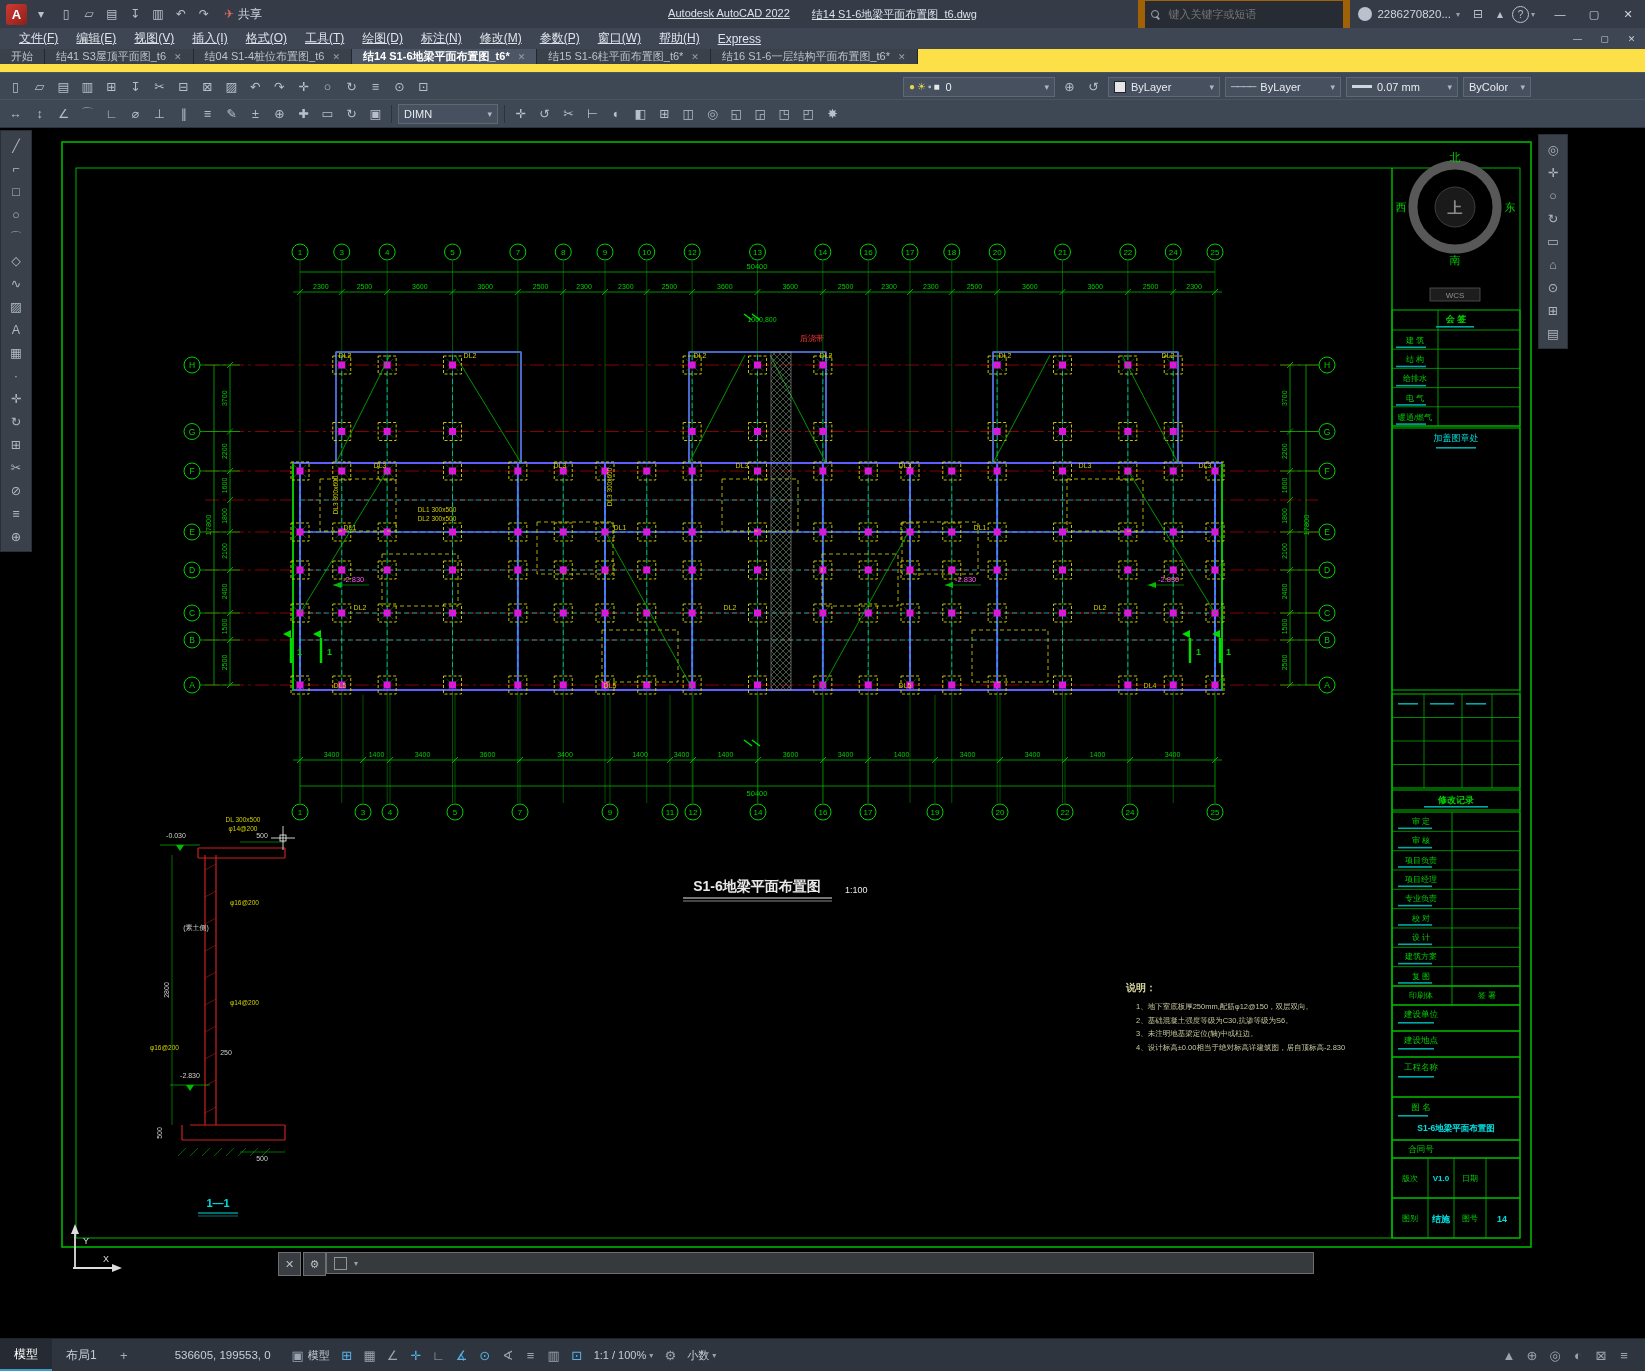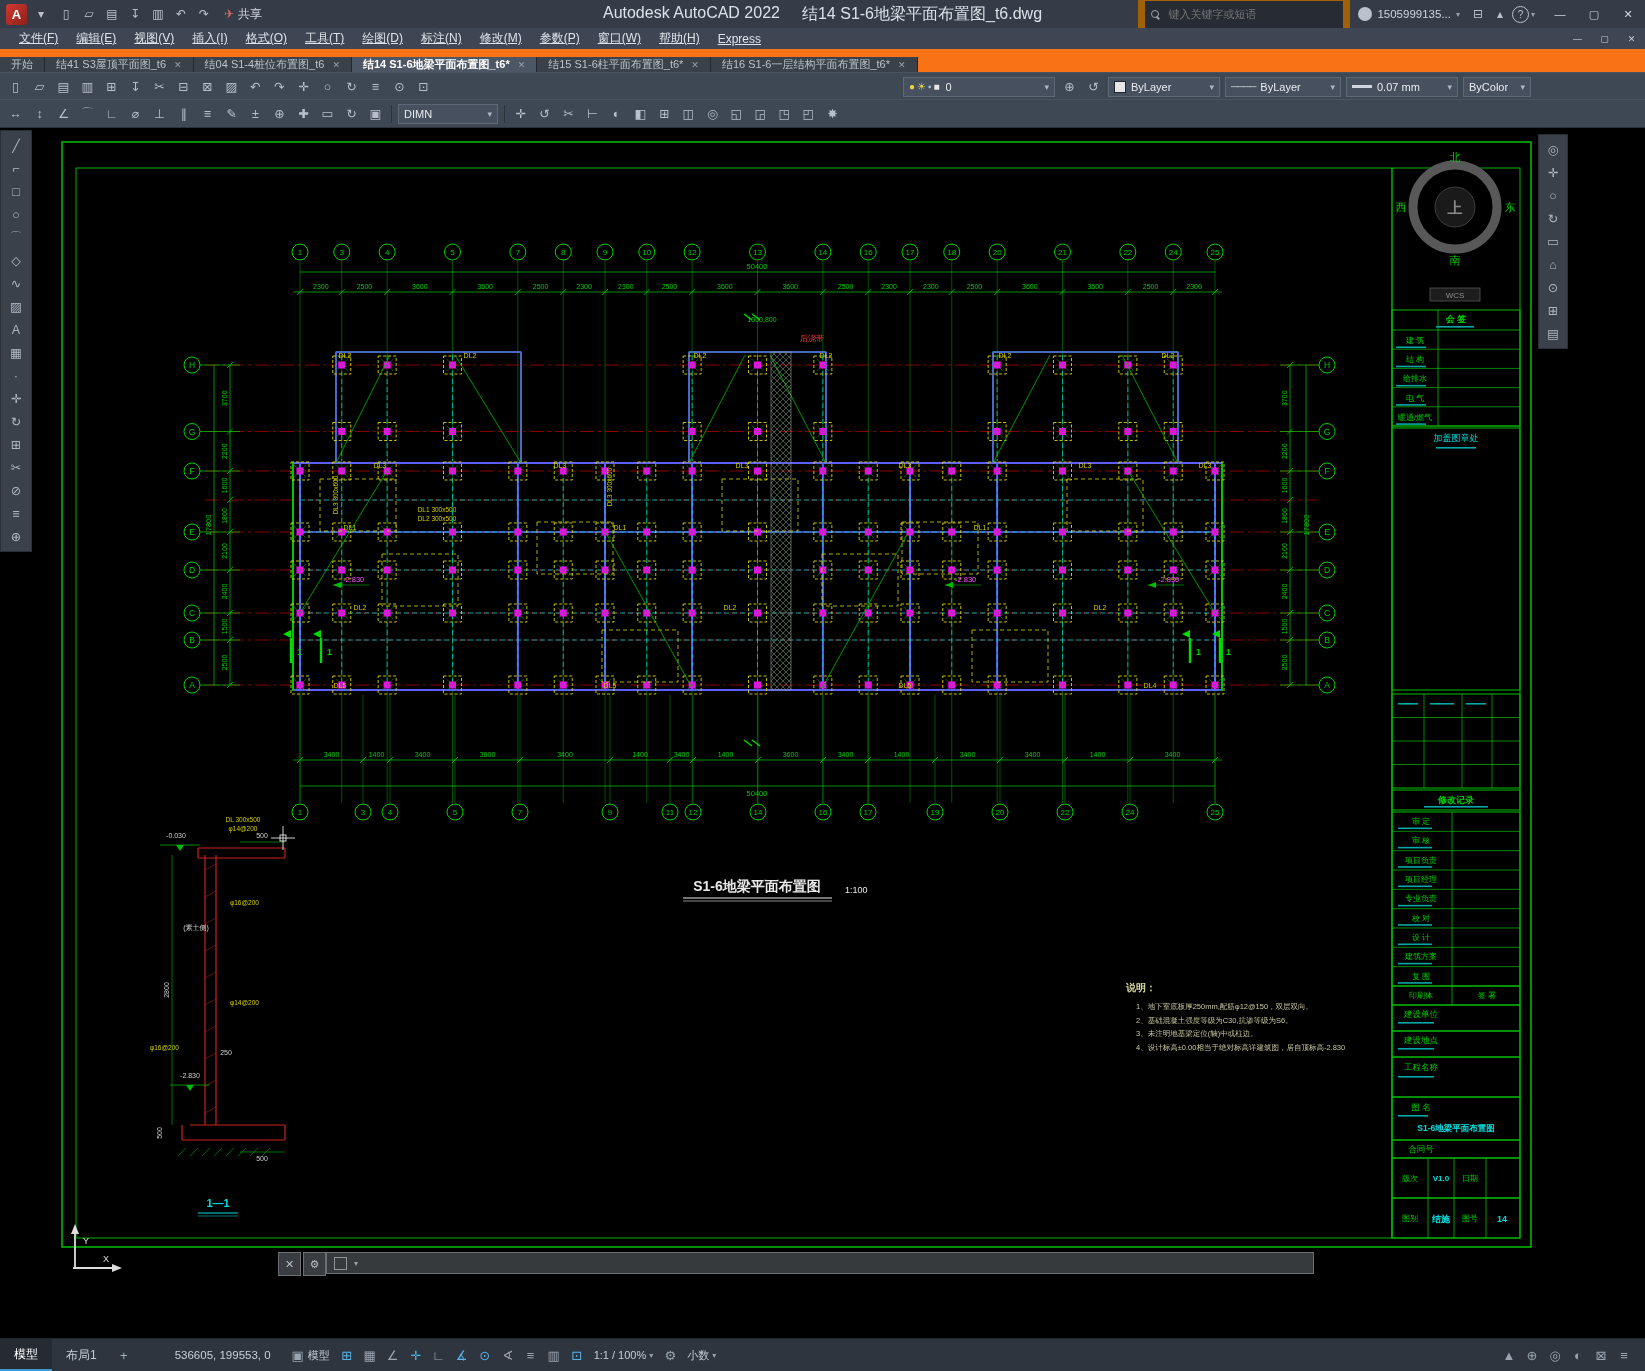--- a/index.html
+++ b/index.html
@@ -5,21 +5,21 @@
   html,body{margin:0;padding:0;background:#000;overflow:hidden;}
   body{font-family:"Liberation Sans","DejaVu Sans",sans-serif;}
   .app{position:relative;width:1645px;height:1371px;background:#000;overflow:hidden;}
 
   
   .titlebar{position:absolute;top:0;left:0;right:0;height:28px;background:#353c48;display:flex;align-items:center;gap:3px;padding-left:6px;color:#cfd6df;font-size:12px;z-index:30;}
   .app-logo{width:21px;height:21px;border-radius:3px;background:linear-gradient(135deg,#d03a32,#8e1f1a);color:#fff;font-weight:bold;font-size:13px;display:flex;align-items:center;justify-content:center;}
   .qat-icon{width:22px;height:20px;display:flex;align-items:center;justify-content:center;color:#b9c2cc;font-size:12px;}
   .share{display:flex;align-items:center;gap:4px;color:#cfd6df;margin-left:6px;}
   .share .g{color:#d9695f;font-size:12px;}
-  .tb-center{position:absolute;left:50%;transform:translateX(-50%);display:flex;gap:22px;white-space:nowrap;color:#dbe1e8;font-size:16px;}
+  .tb-center{position:absolute;left:50%;transform:translateX(-50%);display:flex;gap:22px;white-space:nowrap;color:#dbe1e8;font-size:11px;text-decoration:underline;}
   .tb-right{margin-left:auto;display:flex;align-items:center;gap:8px;height:100%;}
   .searchbox{display:flex;align-items:center;gap:6px;width:186px;height:19px;background:#272c34;border:7px solid #a16207;border-radius:2px;padding:4px 6px;}
   .searchbox input{flex:1;background:transparent;border:none;outline:none;color:#cfd6df;font-size:11px;}
   .mag{position:relative;width:9px;height:9px;flex:0 0 auto;}
   .mag::before{content:"";position:absolute;left:0;top:0;width:6px;height:6px;border:1.4px solid #9aa3ad;border-radius:50%;}
   .mag::after{content:"";position:absolute;right:0;bottom:0;width:4px;height:1.5px;background:#9aa3ad;transform:rotate(45deg);}
   .avatar{width:14px;height:14px;border-radius:50%;background:#b9c2cc;}
   .acct{display:flex;align-items:center;gap:5px;font-size:11.5px;color:#cfd6df;}
   .tb-misc{display:flex;align-items:center;gap:2px;}
   .misc-icon{width:20px;text-align:center;color:#b9c2cc;font-size:12px;}
@@ -27,21 +27,21 @@
   .win-controls{display:flex;height:100%;}
   .win-btn{width:34px;height:100%;display:flex;align-items:center;justify-content:center;color:#cfd6df;font-size:11px;}
 
   
   .menubar{position:absolute;top:28px;left:0;right:0;height:21px;background:#3e4653;display:flex;align-items:center;padding-left:10px;font-size:12px;color:#dde3ea;z-index:30;}
   .menu-item{padding:0 9px;height:100%;display:flex;align-items:center;text-decoration:underline;}
   .doc-controls{margin-left:auto;display:flex;height:100%;}
   .doc-btn{width:27px;height:100%;display:flex;align-items:center;justify-content:center;color:#c4ccd6;font-size:9px;}
 
   
-  .tabbar{position:absolute;top:49px;left:0;right:0;height:23px;background:#f97316;display:flex;align-items:flex-end;z-index:30;}
+  .tabbar{position:absolute;top:49px;left:0;right:0;height:23px;background:#fde047;display:flex;align-items:flex-start;z-index:30;}
   .tab{display:flex;align-items:center;gap:8px;background:#3a414b;border-right:1px solid #23272e;padding:0 11px;font-size:11px;color:#bac2cc;white-space:nowrap;}
   .tab.active{background:#4d5664;color:#fff;font-weight:bold;}
   .tab .x{font-size:9px;color:#96a0aa;}
 
   
   .toolbar{position:absolute;left:0;right:0;display:flex;align-items:center;background:#3e4754;border-top:1px solid #4a5462;border-bottom:1px solid #2c323b;padding:0 4px;gap:1px;z-index:30;}
   .toolbar1{top:72px;height:27px;padding-right:112px;}
   .toolbar2{top:99px;height:27px;}
   .icon-row{display:flex;align-items:center;gap:1px;}
   .tool-icon{width:23px;height:21px;display:flex;align-items:center;justify-content:center;color:#b6bfca;font-size:12.5px;border-radius:2px;}
@@ -111,21 +111,21 @@
       <span>Autodesk AutoCAD 2022</span>
       <span>结14 S1-6地梁平面布置图_t6.dwg</span>
     </div>
     <div class="tb-right">
       <div class="searchbox">
         <span class="mag"></span>
         <input placeholder="键入关键字或短语" style="">
       </div>
       <div class="acct">
         <span class="avatar"></span>
-        <span>1505999135...</span>
+        <span>2286270820...</span>
         <span class="st-caret">▾</span>
       </div>
       <div class="tb-misc">
         <span class="misc-icon">⊟</span>
         <span class="misc-icon">▴</span>
         <span class="help-c">?</span>
         <span class="st-caret">▾</span>
       </div>
       <div id="win-controls" class="win-controls">
           <span class="win-btn">—</span>

